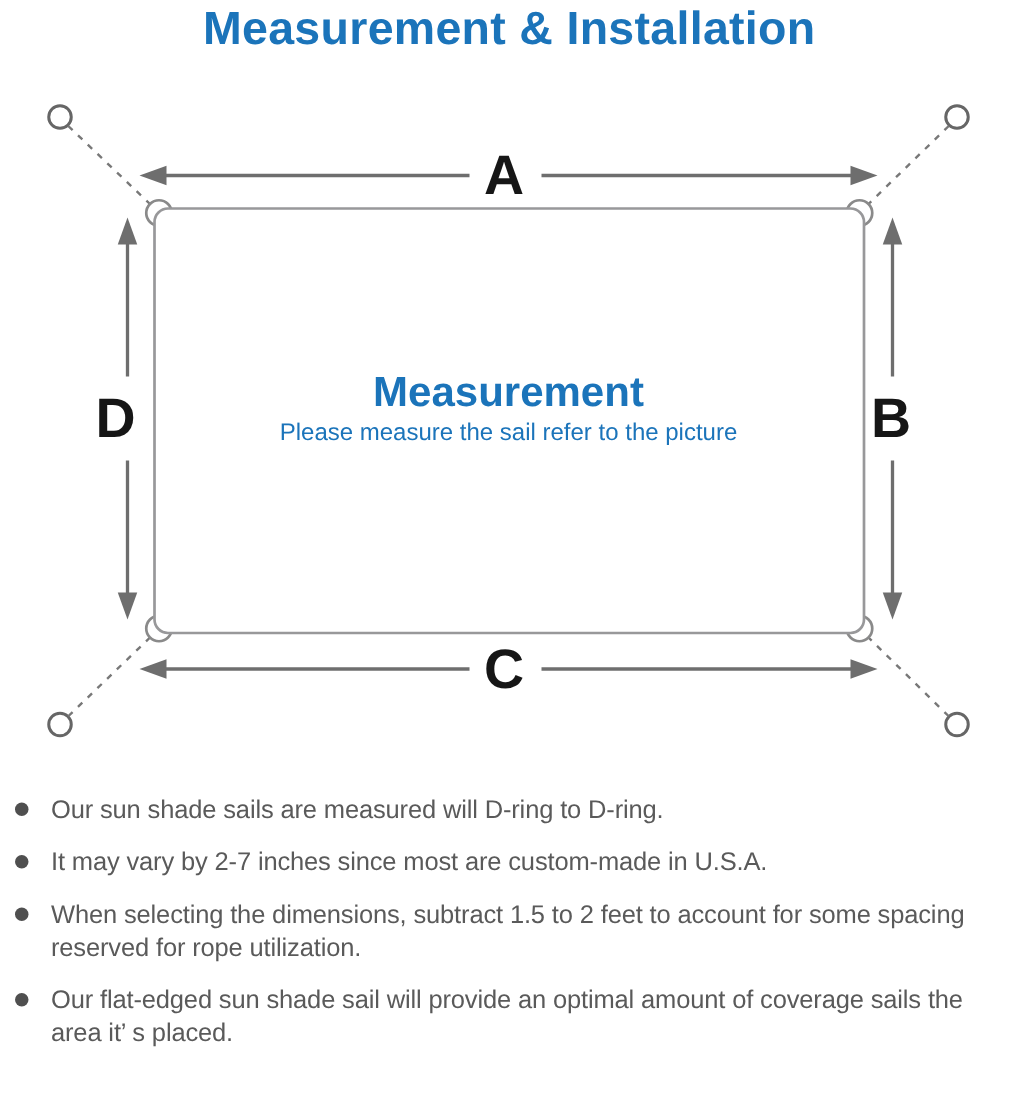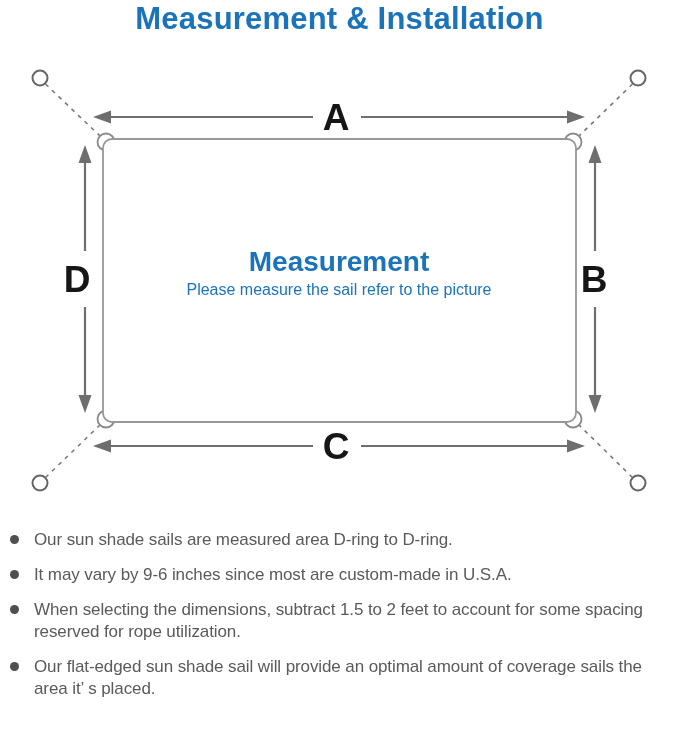--- a/index.html
+++ b/index.html
@@ -88,19 +88,19 @@
       <line class="shaft" x1="595" y1="252" x2="595" y2="342"></line>
       <polygon class="head" points="595,358 588.5,340 601.5,340"></polygon>
       <text class="dim-label" x="594" y="224" text-anchor="middle" dominant-baseline="central">B</text>
     </g>
 
     <text class="center-title accent" x="339" y="206" text-anchor="middle" dominant-baseline="central" style="color: rgb(27, 116, 186); fill: rgb(27, 116, 186);">Measurement</text>
     <text class="center-sub accent" x="339" y="234" text-anchor="middle" dominant-baseline="central" style="color: rgb(27, 116, 186); fill: rgb(27, 116, 186);">Please measure the sail refer to the picture</text>
   </svg>
 
   <ul class="notes">
-      <li>Our sun shade sails are measured area D-ring to D-ring.</li>
-      <li>It may vary by 9-6 inches since most are custom-made in U.S.A.</li>
+      <li>Our sun shade sails are measured will D-ring to D-ring.</li>
+      <li>It may vary by 2-7 inches since most are custom-made in U.S.A.</li>
       <li>When selecting the dimensions, subtract 1.5 to 2 feet to account for some spacing reserved for rope utilization.</li>
       <li>Our flat-edged sun shade sail will provide an optimal amount of coverage sails the area it’ s placed.</li>
     </ul>
 
 </div>
 
 </body></html>

